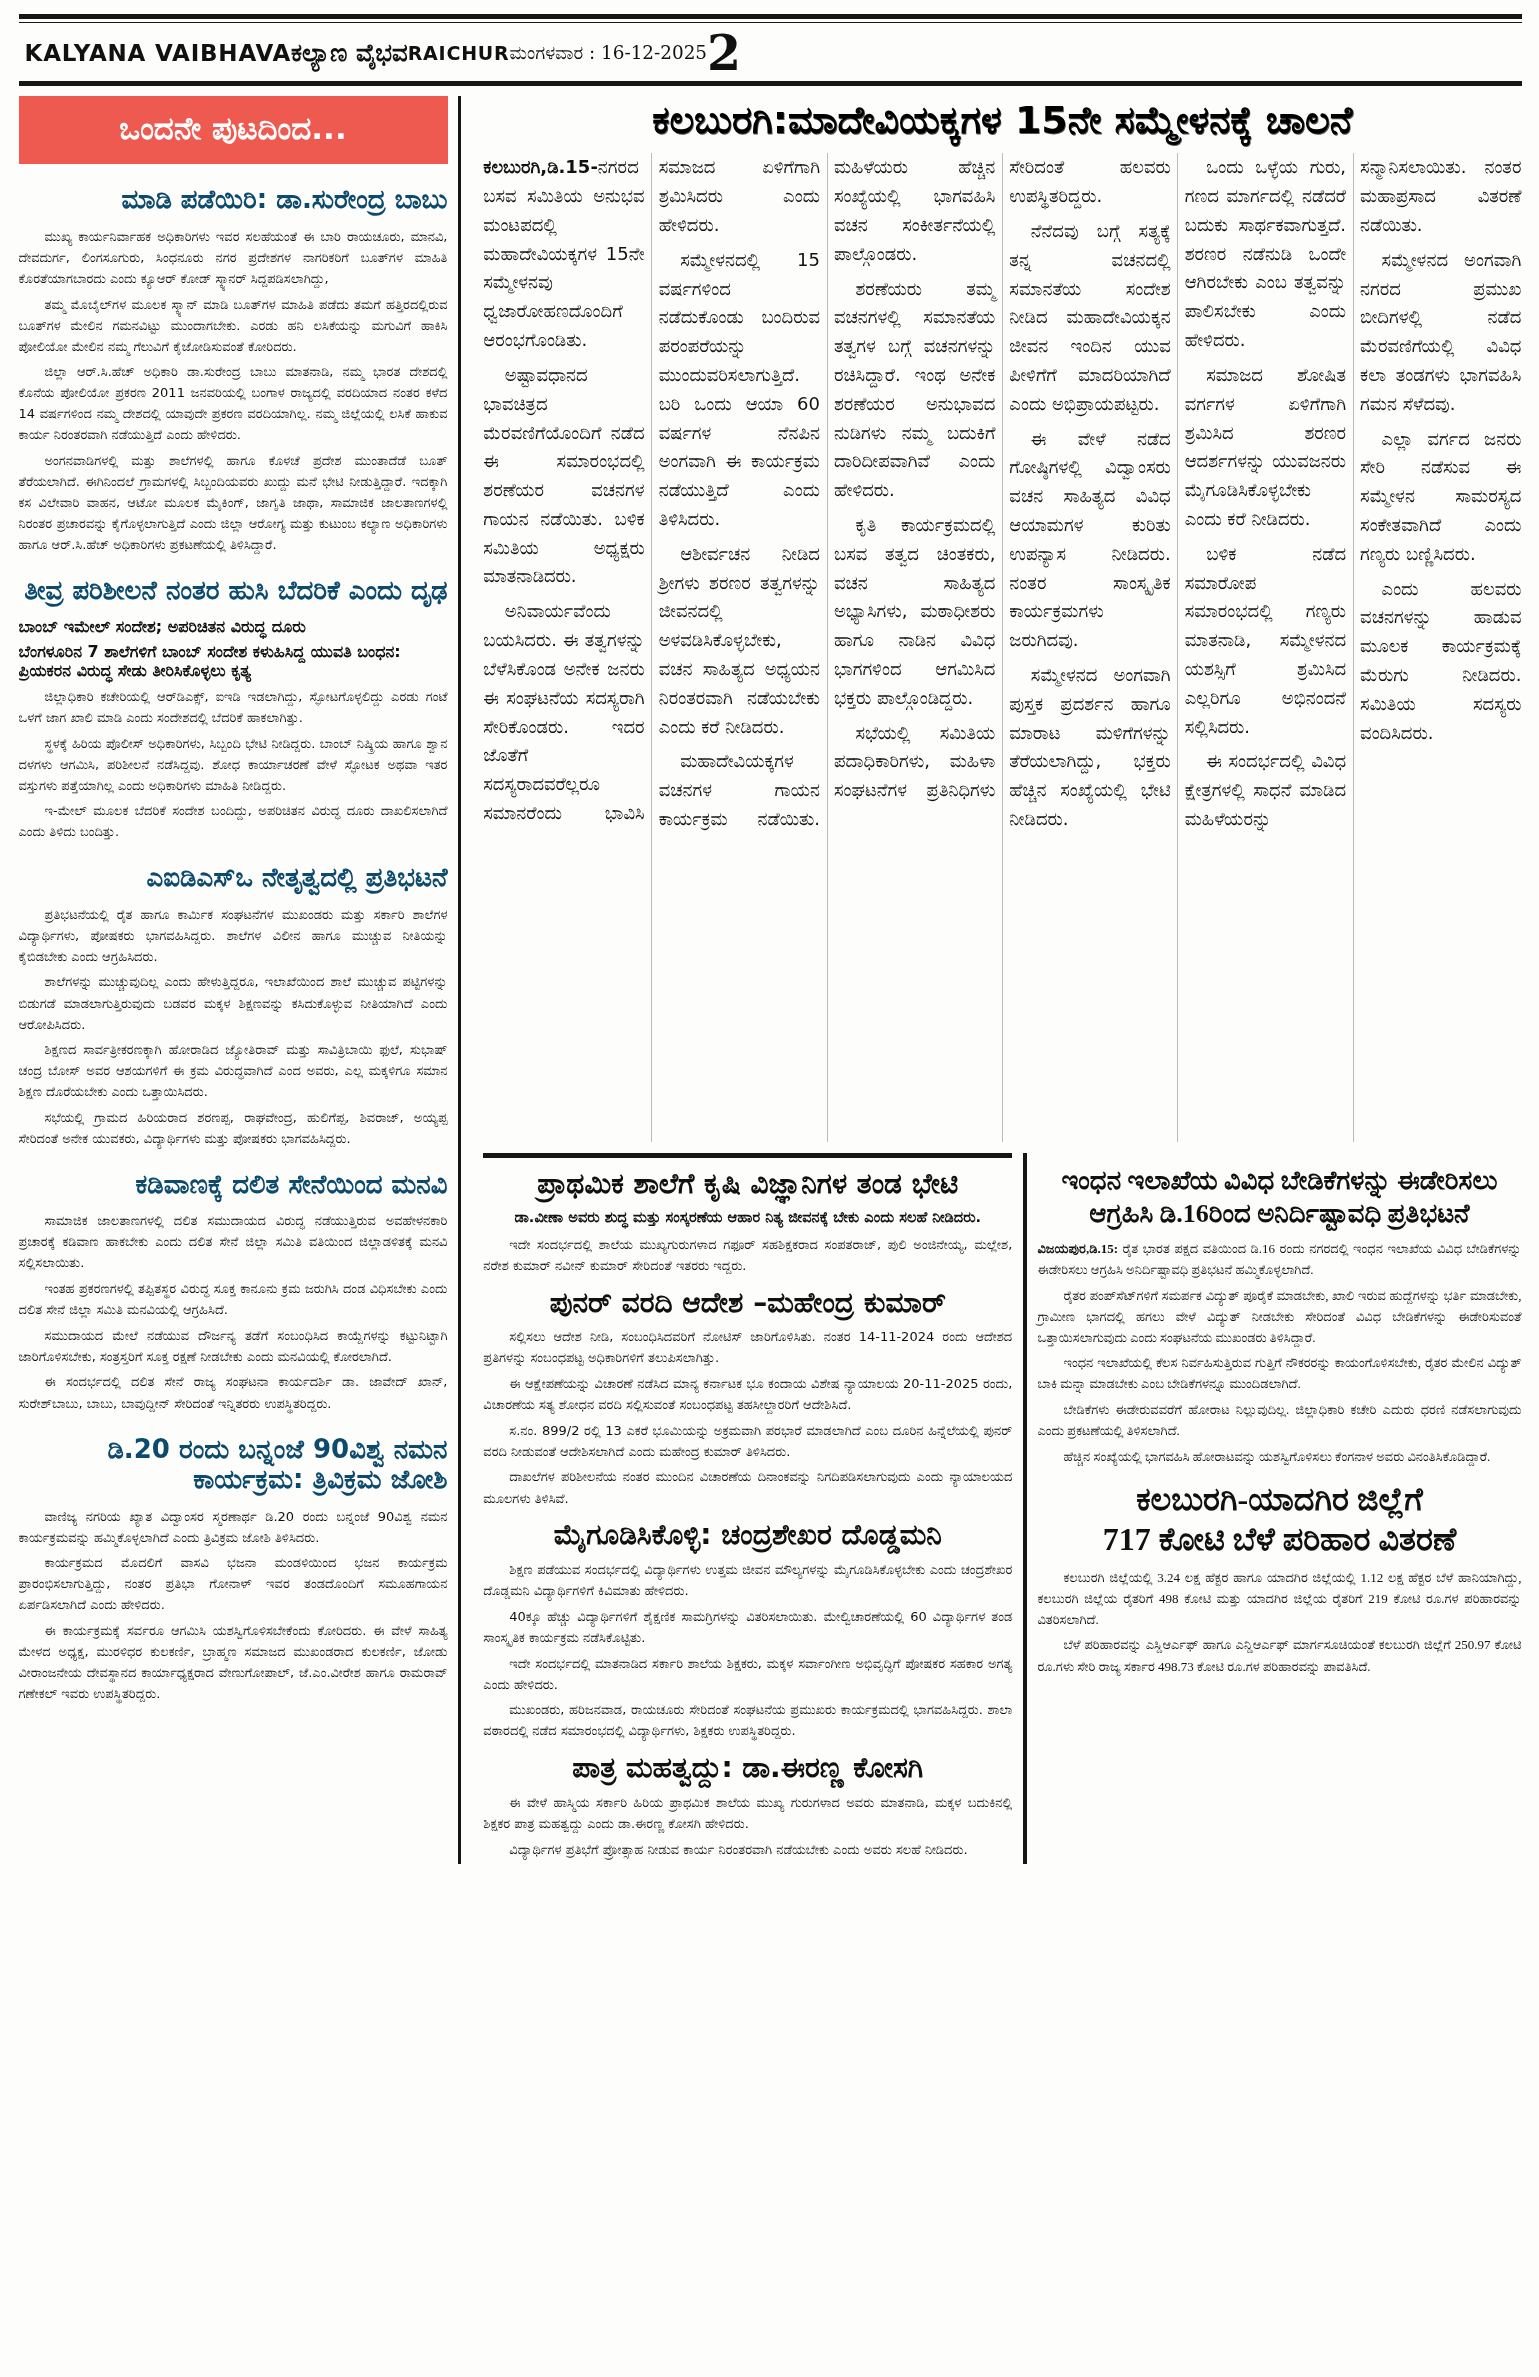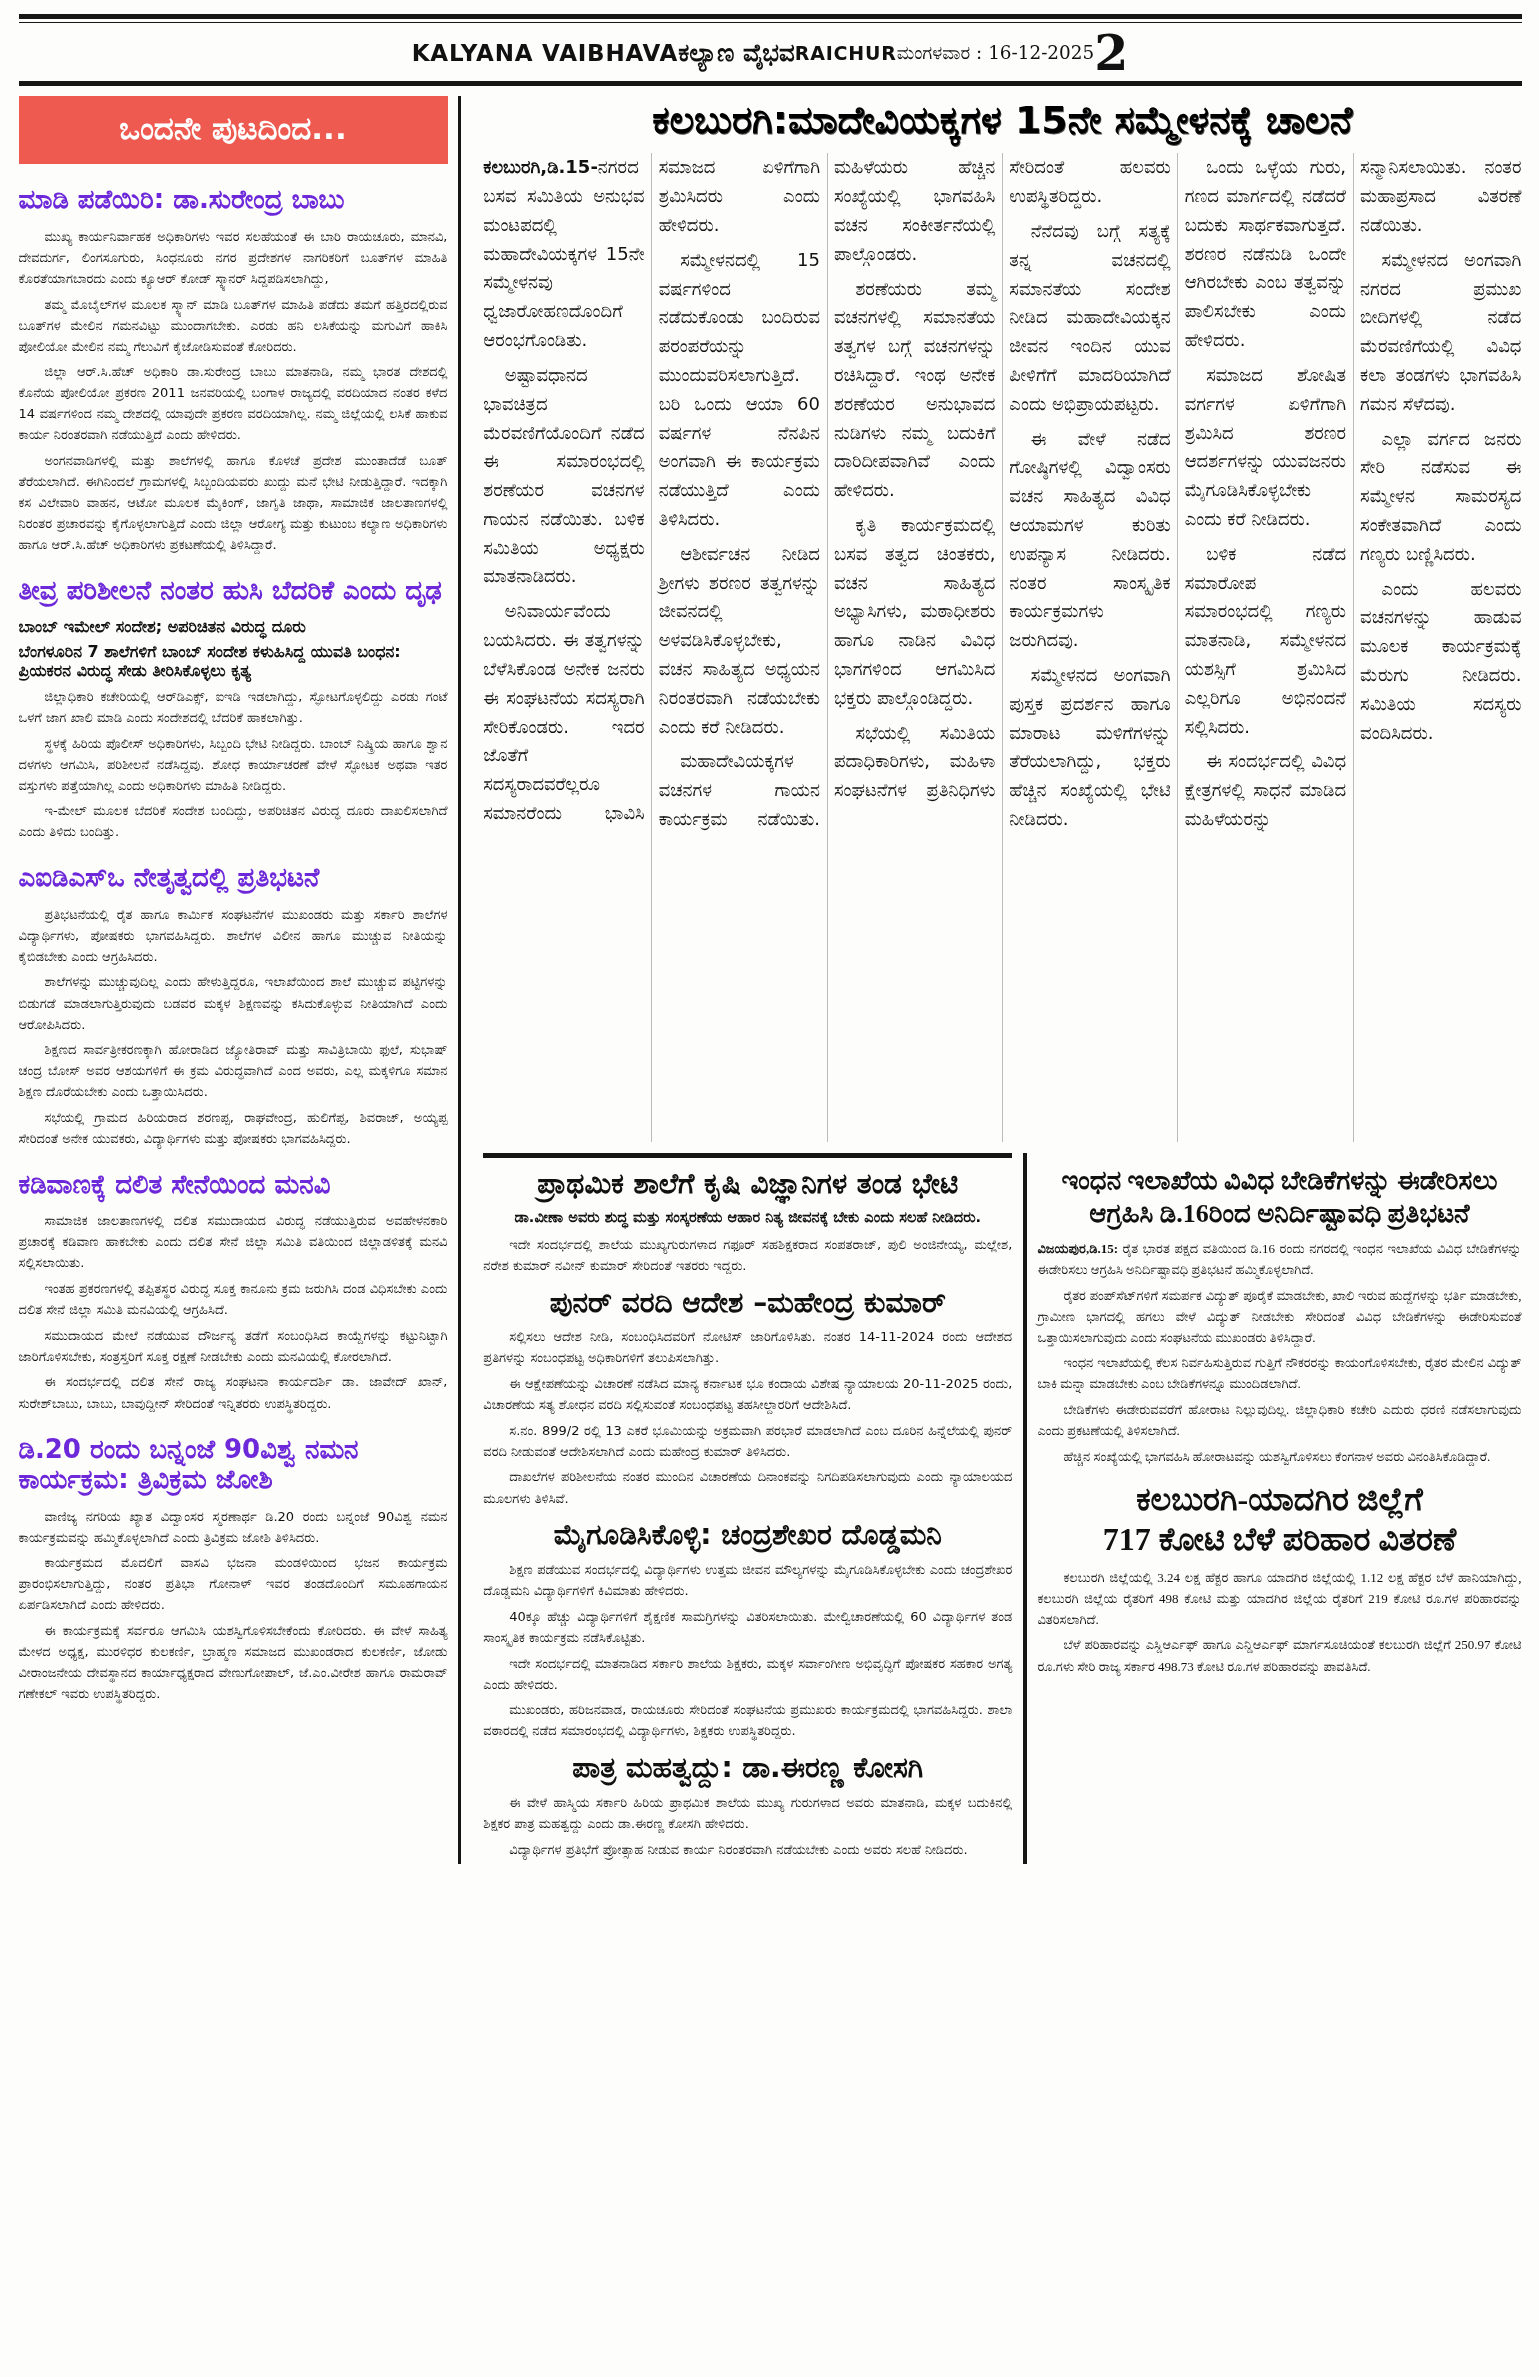--- a/index.html
+++ b/index.html
@@ -5,37 +5,37 @@
   html,body{margin:0;padding:0;}
   body{
     width:1540px;height:2377px;background:#fdfdfb;color:#111;
     font-family:"DejaVu Sans","Liberation Sans",sans-serif;
     overflow:hidden;position:relative;
   }
   .page{width:1503px;margin:0 auto;padding-top:14px;}
   
   .rule-thick{height:5.4px;background:#161616;}
   .rule-thin{height:1.5px;background:#161616;margin-top:2.3px;}
-  .masthead{display:flex;align-items:center;justify-content:center;
+  .masthead{display:flex;align-items:center;justify-content:flex-start;
     padding:7.7px 6.1px 6.1px 6.1px;}
   .mast-left{font-size:23px;font-weight:bold;letter-spacing:0.8px;}
   .mast-center{font-size:24.5px;font-weight:bold;}
   .mast-city{font-size:19px;font-weight:bold;letter-spacing:0.8px;}
   .mast-date{font-size:18.4px;font-weight:normal;font-family:"DejaVu Serif","Liberation Serif",serif;}
   .mast-page{font-size:49px;font-weight:bold;font-family:"DejaVu Serif","Liberation Serif",serif;line-height:.9;}
   
   .body-grid{display:flex;margin-top:10px;}
   .col-left{width:429px;flex:0 0 429px;padding-right:10.7px;}
   .v-divider{width:3.1px;background:#161616;flex:0 0 3.1px;}
   .col-main{flex:1;padding-left:22px;}
   
   .banner{background:#ef5a50;color:#fff;text-align:center;
     font-size:31px;font-weight:bold;padding:14px 0 17px 0;}
-  .headline-md{font-size:26px;font-weight:bold;text-align:left;
-    line-height:1.18;margin:20px 0 10.7px 0;color:#6d28d9;}
+  .headline-md{font-size:26px;font-weight:bold;text-align:right;
+    line-height:1.18;margin:20px 0 10.7px 0;color:#0c4a6e;}
   .deck{font-size:16px;font-weight:bold;margin:3.1px 0 6.1px 0;}
   .body-text{font-size:13px;line-height:1.62;text-align:justify;}
   .body-text p{margin:0 0 4.6px 0;text-indent:26px;}
   .body-text p.noindent{text-indent:0;}
   b.dateline{font-weight:bold;}
   
   .headline-xl{font-size:38px;font-weight:bold;text-align:center;
     line-height:1.05;margin:4.6px 0 12.3px 0;color:#000;
     text-shadow:0.8px 0.8px 0 #555;}
   .main-body{column-count:6;column-gap:14px;column-rule:0.8px solid #bbb;

